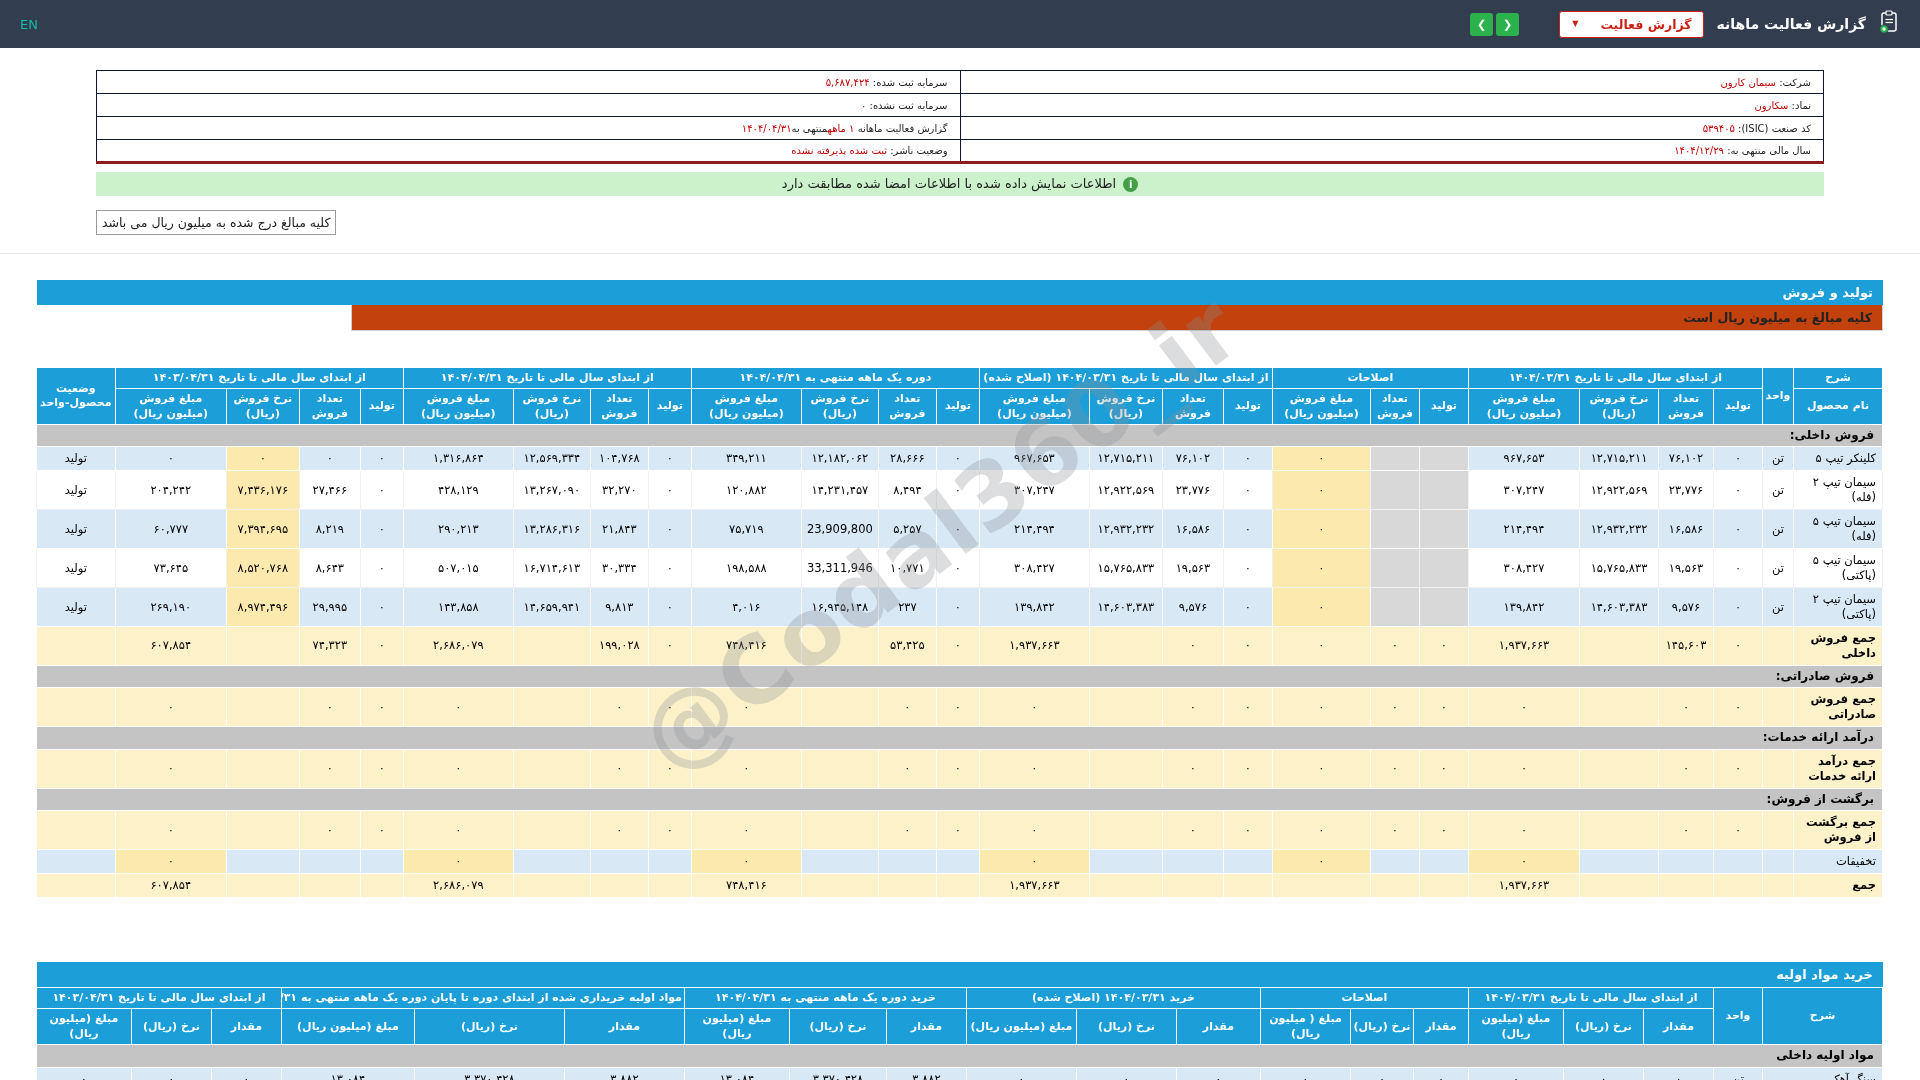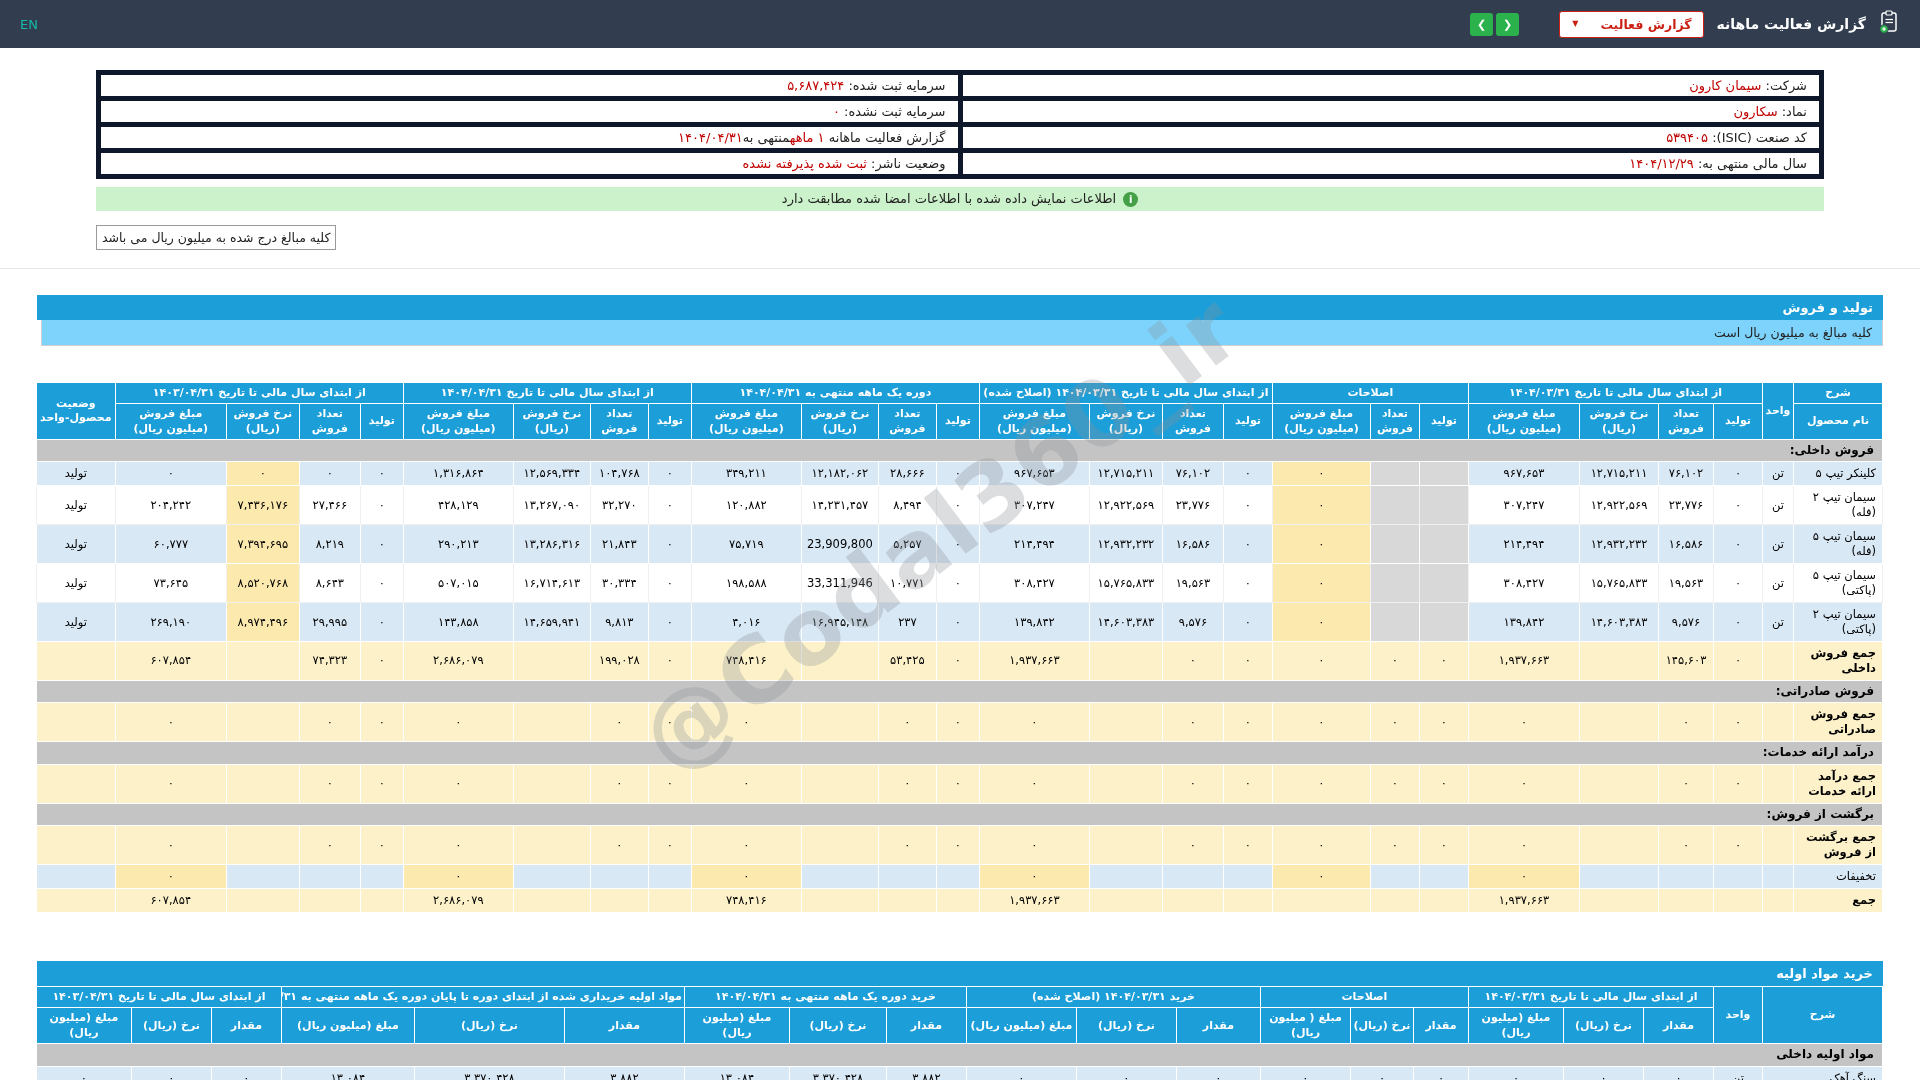--- a/index.html
+++ b/index.html
@@ -17,42 +17,42 @@
     padding:5px 12px;cursor:pointer;font-family:inherit}
   .caret{font-size:8px;line-height:1}
   .nav-arrows{display:flex;gap:3px;margin-right:28px;direction:ltr}
   .nav-arrows button{width:23px;height:23px;background:#2bb24c;border:none;border-radius:3px;
     color:#fff;font-weight:bold;font-size:11px;cursor:pointer;font-family:inherit}
   .nav-left{color:#14b8a6;font-size:13px;cursor:pointer}
 
   
   .info-table{margin:22px 96px 0;width:1728px;border-collapse:collapse;
     border:1px solid #d5d5d5;border-bottom:3px solid #8e1c1c}
-  .info-table td{width:50%;border:5px solid #0f172a;padding:3px 12px;font-size:13px;height:23px}
+  .info-table td{width:50%;border:1px solid #0f172a;padding:3px 12px;font-size:10px;height:23px}
   .info-table .lab{color:#222}
   .info-table .val{color:#c00000}
 
   .green-bar{margin:8px 96px 0;width:1728px;background:#ccf2cb;text-align:center;
     font-size:13px;padding:4px 0;color:#222}
   .info-icon{display:inline-block;width:15px;height:15px;border-radius:50%;background:#43a047;
     color:#fff;font-size:10px;line-height:15px;font-weight:bold;text-align:center;
     vertical-align:middle;margin-left:7px}
 
   .note-wrap{padding:14px 0 0 96px;text-align:left}
   .note-box{display:inline-block;border:1px solid #9a9a9a;background:#fff;
     padding:4px 5px;font-size:12.5px;color:#222}
 
   .divider{margin-top:18px;border-top:1px solid #e6e6e6}
 
   
   .blue-bar{margin:26px 37px 0;width:1846px;background:#1c9ed9;color:#fff;
     font-weight:bold;font-size:13px;padding:5px 10px}
-  .blue-bar.second{margin-top:48px}
-  .subtitle-row{margin:0 37px;width:1842px;border:1px solid #d0d0d0;border-top:none;
-    background:#7dd3fc;font-weight:normal;font-size:12.5px;color:#222;padding:5px 10px}
+  .blue-bar.second{margin-top:64px}
+  .subtitle-row{margin:0 37px;width:1532px;border:1px solid #d0d0d0;border-top:none;
+    background:#c2410c;font-weight:bold;font-size:12.5px;color:#222;padding:5px 10px}
 
   
   .data-table{margin:36px 37px 0;width:1846px;border-collapse:collapse;table-layout:fixed;
     font-size:11.5px}
   #purchase-table{margin-top:0}
   .data-table th{background:#1c9ed9;color:#fff;border:1px solid #fff;font-size:11px;
     font-weight:bold;padding:3px 2px;text-align:center;vertical-align:middle;line-height:1.3}
   .data-table th.group-h{white-space:nowrap;overflow:hidden}
   .data-table td{border:1px solid #fff;padding:4px 2px;text-align:center;vertical-align:middle;
     color:#000;overflow:hidden;line-height:1.3}

